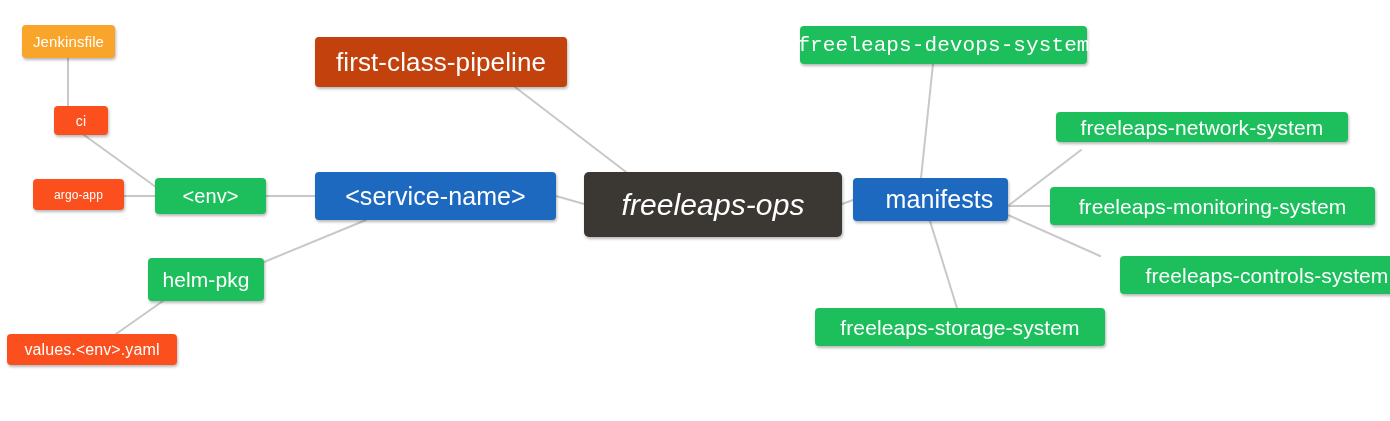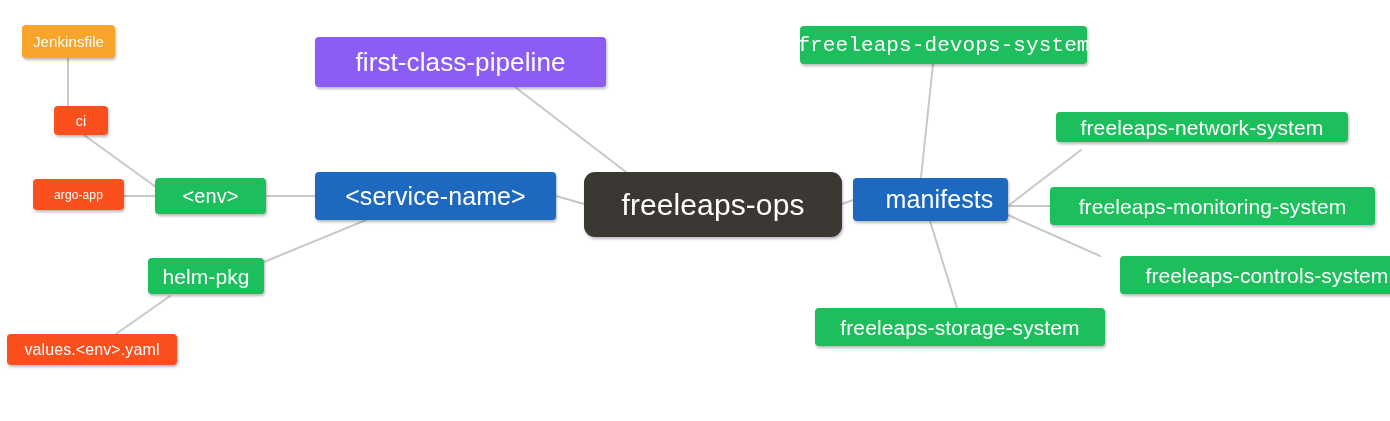--- a/index.html
+++ b/index.html
@@ -37,21 +37,22 @@
     color: #ffffff;
     border-radius: 4px;
     white-space: nowrap;
     box-shadow: 1px 2px 3px rgba(0,0,0,0.28);
     letter-spacing: 0.1px;
     line-height: 1;
     padding: 0 10px;
     user-select: none;
   }
   .node.root {
-    border-radius: 11px;
+    border-radius: 5px;
+    font-style: italic;
   }
 </style>
 </head>
 <body>
 
 <div id="mindmap-canvas">
   <svg id="edge-layer" viewBox="0 0 1390 421" width="1390" height="421" xmlns="http://www.w3.org/2000/svg">
       <line x1="584" y1="204" x2="556" y2="196" stroke="#c8c8c8" stroke-width="2" stroke-linecap="round"></line>
       <line x1="626" y1="172" x2="515" y2="87" stroke="#c8c8c8" stroke-width="2" stroke-linecap="round"></line>
       <line x1="842" y1="204" x2="853" y2="200" stroke="#c8c8c8" stroke-width="2" stroke-linecap="round"></line>
@@ -70,27 +71,27 @@
   <div id="node-layer">
       <div class="node root" style="left: 584px; top: 172px; width: 258px; height: 65px; background: rgb(59, 55, 51); font-size: 30px;">
         <span>freeleaps-ops</span>
       </div>
       <div class="node" style="left: 315px; top: 172px; width: 241px; height: 48px; background: rgb(29, 105, 192); font-size: 25px;">
         <span>&lt;service-name&gt;</span>
       </div>
       <div class="node" style="left: 853px; top: 178px; width: 155px; height: 43px; background: rgb(29, 105, 192); font-size: 25px; padding-left: 28px;">
         <span>manifests</span>
       </div>
-      <div class="node" style="left: 315px; top: 37px; width: 291px; height: 50px; background: #8b5cf6; font-size: 26px;">
+      <div class="node" style="left: 315px; top: 37px; width: 252px; height: 50px; background: #c2410c; font-size: 26px;">
         <span>first-class-pipeline</span>
       </div>
       <div class="node" style="left: 155px; top: 178px; width: 111px; height: 36px; background: rgb(29, 191, 92); font-size: 20px;">
         <span>&lt;env&gt;</span>
       </div>
-      <div class="node" style="left: 148px; top: 258px; width: 116px; height: 36px; background: rgb(29, 191, 92); font-size: 21px;">
+      <div class="node" style="left: 148px; top: 258px; width: 116px; height: 43px; background: rgb(29, 191, 92); font-size: 21px;">
         <span>helm-pkg</span>
       </div>
       <div class="node" style="left: 54px; top: 106px; width: 54px; height: 29px; background: rgb(251, 79, 30); font-size: 14px;">
         <span>ci</span>
       </div>
       <div class="node" style="left: 22px; top: 25px; width: 93px; height: 33px; background: rgb(249, 164, 43); font-size: 15px;">
         <span>Jenkinsfile</span>
       </div>
       <div class="node" style="left: 33px; top: 179px; width: 91px; height: 31px; background: rgb(251, 79, 30); font-size: 12px;">
         <span>argo-app</span>

